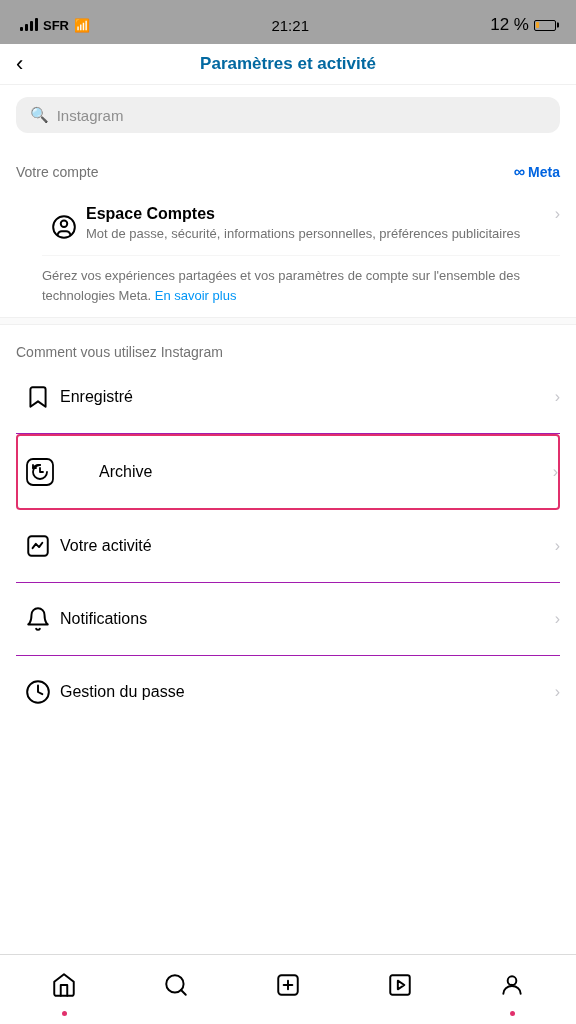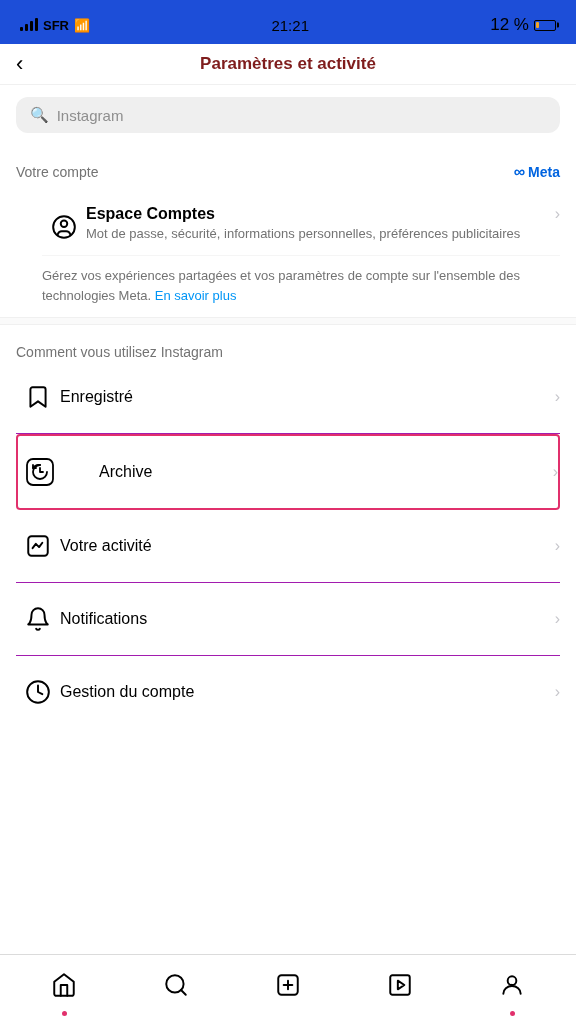--- a/index.html
+++ b/index.html
@@ -12,21 +12,21 @@
       overflow-x: hidden;
     }
 
     
     .status-bar {
       display: flex;
       justify-content: space-between;
       align-items: center;
       padding: 12px 20px 6px 20px;
       height: 44px;
-      background: #1d4ed8;
+      background: #a3a3a3;
     }
     .status-left {
       display: flex;
       align-items: center;
       gap: 5px;
       font-size: 13px;
       font-weight: 600;
     }
     .status-center {
       font-size: 15px;
@@ -101,21 +101,21 @@
       position: absolute;
       left: 16px;
       font-size: 22px;
       color: #000;
       cursor: pointer;
       line-height: 1;
     }
     .header-title {
       font-size: 17px;
       font-weight: 700;
-      color: #7f1d1d;
+      color: #0369a1;
     }
 
     
     .search-container {
       padding: 12px 16px;
       background: #fff;
     }
     .search-bar {
       display: flex;
       align-items: center;
@@ -441,21 +441,21 @@
     </div>
 
     <div class="list-item">
       <div class="item-icon">
         <svg class="icon-svg" viewBox="0 0 24 24">
           <circle cx="12" cy="12" r="10"></circle>
           <polyline points="12 6 12 12 16 14"></polyline>
         </svg>
       </div>
       <div class="item-content">
-        <span class="item-title">Gestion du compte</span>
+        <span class="item-title">Gestion du passe</span>
       </div>
       <span class="item-chevron">›</span>
     </div>
 
   </div>
 
 </div>
 
 <div class="bottom-nav">
 

